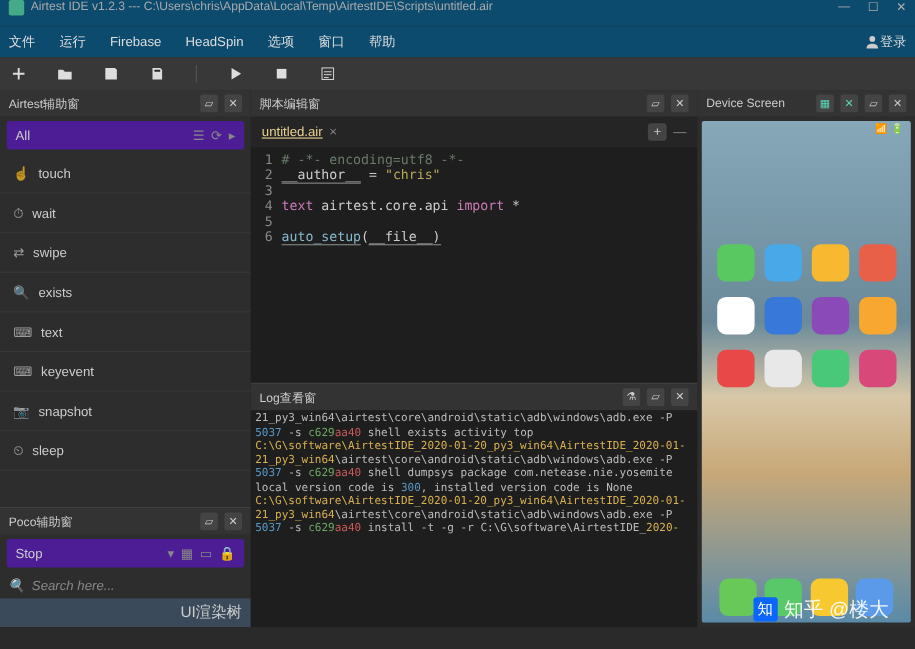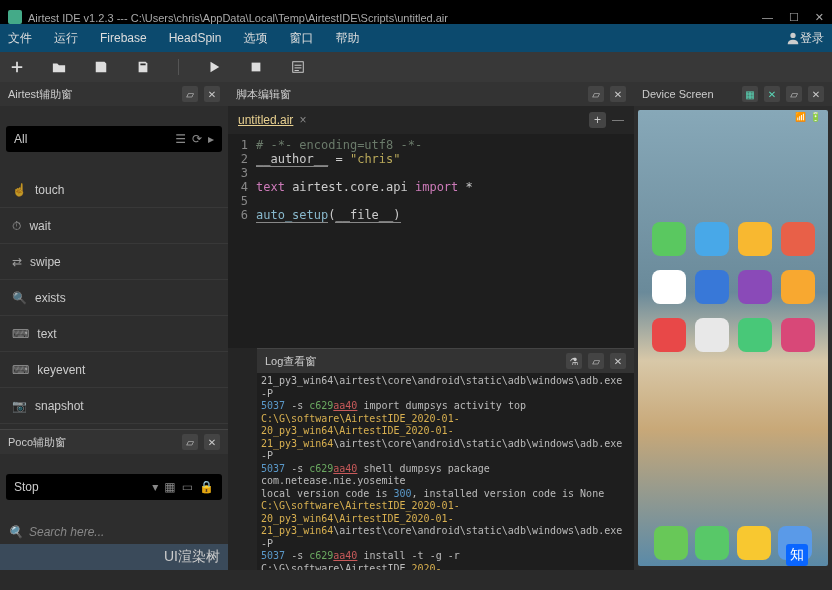--- a/index.html
+++ b/index.html
@@ -1,49 +1,49 @@
 <!DOCTYPE html>
 <html><head>
 <meta charset="utf-8">
 <style>
 * { margin:0; padding:0; box-sizing:border-box; }
 body { font-family:"Microsoft YaHei",Arial,sans-serif; background:#2a2a2a; color:#ccc; width:832px; height:590px; overflow:hidden; font-size:12px; }
-.titlebar { height:24px; background:#000000; display:flex; align-items:flex-end; padding:0 8px; color:#aaa; font-size:11px; }
+.titlebar { height:24px; background:#0c4a6e; display:flex; align-items:flex-start; padding:0 8px; color:#aaa; font-size:11px; }
 .titlebar .wincontrols { margin-left:auto; display:flex; gap:16px; }
 .titlebar .wincontrols span { cursor:pointer; }
 .menubar { height:28px; background:#0c4a6e; display:flex; align-items:center; padding:0 8px; gap:22px; font-size:12px; color:#ddd; }
 .menubar .login { margin-left:auto; display:flex; align-items:center; gap:0; }
 .toolbar { height:30px; background:#383838; display:flex; align-items:center; padding:0 10px; gap:28px; }
 .ico { width:14px; height:14px; display:inline-block; }
 .main { display:flex; height:calc(590px - 24px - 28px - 30px - 20px); }
 .left { width:228px; background:#2d2d2d; display:flex; flex-direction:column; }
 .center { width:406px; background:#252525; display:flex; flex-direction:column; }
 .right { flex:1; background:#2d2d2d; display:flex; flex-direction:column; }
 .panelhdr { height:24px; background:#333; display:flex; align-items:center; padding:0 8px; font-size:11px; color:#ccc; }
 .panelhdr .btns { margin-left:auto; display:flex; gap:6px; }
 .panelhdr .btns span { background:#444; border-radius:2px; width:16px; height:16px; display:flex; align-items:center; justify-content:center; font-size:10px; }
-.selector { height:26px; background:#000000; margin:20px 6px; border-radius:3px; display:flex; align-items:center; padding:0 8px; }
+.selector { height:26px; background:#4c1d95; margin:4px 6px; border-radius:3px; display:flex; align-items:center; padding:0 8px; }
 .selector .sicons { margin-left:auto; display:flex; gap:6px; color:#888; }
 .alist { flex:1; overflow:hidden; }
 .aitem { height:36px; display:flex; align-items:center; padding:0 12px; gap:8px; border-bottom:1px solid #383838; }
 .poco { border-top:1px solid #444; }
 .poco .search { height:24px; display:flex; align-items:center; padding:0 8px; gap:6px; color:#888; font-style:italic; }
 .poco .tree { padding:4px 8px; font-size:14px;text-align:right; }
 .tab { height:28px; display:flex; align-items:center; padding:0 10px; }
 .tabname { color:#e8d090; text-decoration:underline; }
 .tabclose { margin-left:6px; color:#888; }
 .tabplus { margin-left:auto; background:#444; border-radius:3px; padding:1px 5px; }
 .editor { flex:1; background:#1e1e1e; font-family:Consolas,monospace; font-size:12px; overflow:hidden; padding:4px 0; }
 .line { display:flex; }
 .lno { width:28px; text-align:right; padding-right:8px; color:#888; }
 .code { white-space:pre; }
 .c-cmt{color:#6a7a6a;} .c-kw{color:#cc7ab8;} .c-str{color:#b8a85a;} .c-fn{color:#88b8cc;} .c-var{color:#ccc;} .c-op{color:#ccc;} .c-u{border-bottom:1px solid #888;}
-.logpanel { height:222px; display:flex; flex-direction:column; border-top:1px solid #444;margin-left:29px;}
+.logpanel { height:222px; display:flex; flex-direction:column; border-top:1px solid #444;}
 .log { flex:1; background:#1e1e1e; font-family:Consolas,monospace; font-size:10px; overflow:hidden; padding:2px 4px; line-height:1.25;}
-.lw{color:#bbb;} .lp{color:#d8b050;} .ln{color:#5a98c8;} .lg{color:#6aa860;} .la{color:#c85a5a;text-decoration:underline;}
+.lw{color:#bbb;} .lp{color:#d8b050;} .ln{color:#5a98c8;} .lg{color:#6aa860;} .la{color:#c85a5a;}
 .device { flex:1; margin:4px; position:relative; background:linear-gradient(180deg,#87a8b8 0%,#6a8a9a 40%,#d8c8a8 55%,#c8a878 70%,#5a8aa8 100%); border-radius:2px; overflow:hidden;}
 .statusbar { position:absolute; top:2px; right:6px; left:6px; display:flex; justify-content:flex-end; gap:4px; font-size:9px; color:#eee;}
 .appgrid { position:absolute; top:112px; left:12px; right:12px; display:grid; grid-template-columns:repeat(4,1fr); gap:14px 6px;}
 .appicon { width:34px; height:34px; border-radius:8px; margin:0 auto; }
 .dock { position:absolute; bottom:6px; left:12px; right:12px; display:grid; grid-template-columns:repeat(4,1fr); }
 .watermark { position:absolute; bottom:24px; right:24px; color:rgba(255,255,255,.9); font-size:18px; display:flex; align-items:center; gap:6px; }
 .footer { height:20px; background:#333; font-size:11px; color:#777; display:flex; align-items:center; padding:0 8px;margin-top:32px;}
 svg{display:block;}
 </style>
 </head>
@@ -225,21 +225,21 @@
       <div class="panelhdr">
         <span>Log查看窗</span>
         <div class="btns">
             <span>⚗</span>
             <span>▱</span>
             <span>✕</span>
           </div>
       </div>
       <div class="log" id="log">
           <div><span class="lw">21_py3_win64\airtest\core\android\static\adb\windows\adb.exe -P</span></div>
-          <div><span class="ln">5037</span> <span class="lw">-s</span> <span class="lg">c629</span><span class="la">aa40</span> <span class="lw">import dumpsys activity top</span></div>
+          <div><span class="ln">5037</span> <span class="lw">-s</span> <span class="lg">c629</span><span class="la">aa40</span> <span class="lw">shell exists activity top</span></div>
           <div><span class="lp">C:\G\software\AirtestIDE_2020-01-20_py3_win64\AirtestIDE_2020-01-</span></div>
           <div><span class="lp">21_py3_win64</span><span class="lw">\airtest\core\android\static\adb\windows\adb.exe -P</span></div>
           <div><span class="ln">5037</span> <span class="lw">-s</span> <span class="lg">c629</span><span class="la">aa40</span> <span class="lw">shell dumpsys package com.netease.nie.yosemite</span></div>
           <div><span class="lw">local version code is </span><span class="ln">300</span><span class="lw">, installed version code is None</span></div>
           <div><span class="lp">C:\G\software\AirtestIDE_2020-01-20_py3_win64\AirtestIDE_2020-01-</span></div>
           <div><span class="lp">21_py3_win64</span><span class="lw">\airtest\core\android\static\adb\windows\adb.exe -P</span></div>
           <div><span class="ln">5037</span> <span class="lw">-s</span> <span class="lg">c629</span><span class="la">aa40</span> <span class="lw">install -t -g -r C:\G\software\AirtestIDE_</span><span class="lp">2020-</span></div>
         </div>
     </div>
   </div>
@@ -282,13 +282,14 @@
     </div>
   </div>
 </div>
 
 <div class="footer">
     <span>© 备注项文字</span>
   </div>
 
 <div class="watermark">
   <span style="background:#0a66ff;color:#fff;padding:2px 4px;border-radius:3px;font-size:14px;">知</span>
+  <span>知乎 @楼大</span>
 </div>
 
 </body></html>

